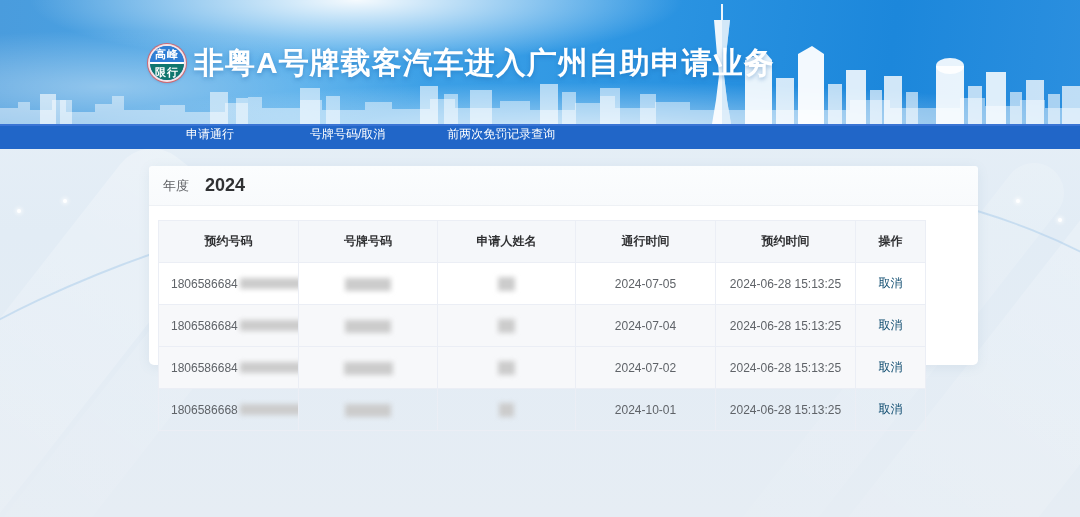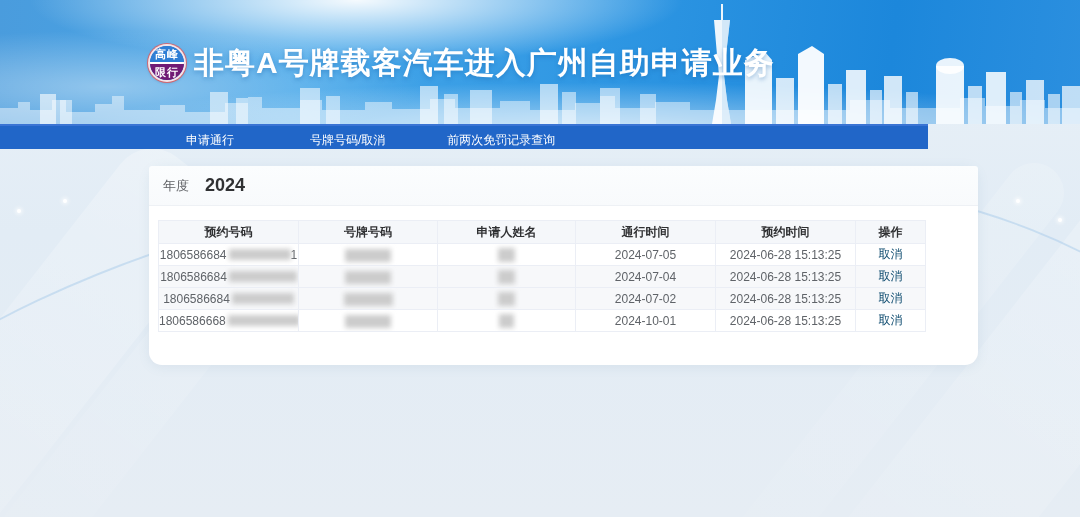--- a/index.html
+++ b/index.html
@@ -26,44 +26,44 @@
       radial-gradient(70% 55% at 55% 105%, rgba(255,255,255,.55) 0%, rgba(255,255,255,0) 70%),
       linear-gradient(97deg,#4a9cdd 0%,#47a7e9 28%,#2f97e3 55%,#1c87db 82%,#2b8fdf 100%); padding-left: 48px; }
   .skyline { position:absolute; left:0; bottom:0; width:1080px; height:124px; }
 
   .brand { position:absolute; left:148px; top:43px; height:40px; display:flex; align-items:center; }
   .badge { width:38px; height:38px; border-radius:50%; overflow:hidden; position:relative; flex:0 0 38px;
     border:2px solid rgba(255,235,235,.95); box-shadow:0 0 0 1px rgba(232,90,90,.8), 0 1px 3px rgba(0,60,120,.3); background:#2e7ed5; }
   .badge .half { position:absolute; left:0; width:100%; height:50%; display:flex; align-items:center; justify-content:center;
     color:#fff; font-size:11px; font-weight:bold; letter-spacing:1px; }
   .badge .top { top:0; background:#2e7ed5; border-bottom:1px solid #fff; }
-  .badge .bottom { bottom:0; background:#701a75; border-top:1px solid #fff; }
+  .badge .bottom { bottom:0; background:#0f766e; border-top:1px solid #fff; }
   .site-title { margin-left:8px; color:#fff; font-size:30px; font-weight:bold; letter-spacing:1px;
     text-shadow:0 2px 4px rgba(20,90,160,.35); white-space:nowrap; }
 
   
-  .navbar { position:absolute; left:0; top:124px; width:928px; height:25px; z-index:3;
-    background:#2166c8; border-top:2px solid #3a74d4; display:flex; align-items:flex-end; }
+  .navbar { position:absolute; left:0; top:124px; width:1080px; height:25px; z-index:3;
+    background:#2166c8; border-top:2px solid #3a74d4; display:flex; align-items:flex-start; }
   .nav-item { color:#fff; font-size:12px; cursor:pointer; white-space:nowrap; }
   .nav-item.n1 { margin-left:186px; }
   .nav-item.n2 { margin-left:76px; }
   .nav-item.n3 { margin-left:62px; }
 
   
   .card { position:absolute; left:149px; top:166px; width:829px; height:199px; z-index:2;
-    background:#ffffff; border-radius:13px; box-shadow:0 2px 12px rgba(90,125,160,.10); }
+    background:#ffffff; border-radius:5px; box-shadow:0 2px 12px rgba(90,125,160,.10); }
   .year-row { height:40px; display:flex; align-items:center; padding-left:14px;
     border-bottom:1px solid #eef1f5; background:linear-gradient(180deg,#fbfdfe,#f8fafc); border-radius:3px 3px 0 0; }
   .year-label { font-size:13px; color:#606266; }
   .year-value { font-size:18px; color:#303133; font-weight:bold; margin-left:16px; }
 
   
   .tbl-wrap { padding:14px 9px 0 9px; }
   table { border-collapse:collapse; table-layout:fixed; width:767px; font-size:12px; }
-  th, td { border:1px solid #ebeef5; text-align:center; padding:0; height:22px; overflow:hidden; white-space:nowrap; }
+  th, td { border:1px solid #ebeef5; text-align:center; padding:12px; height:22px; overflow:hidden; white-space:nowrap; }
   th { background:#f5f7fa; color:#303133; font-weight:bold; height:23px; }
   td { color:#5f6368; }
   tr.even td { background:#f7f8fa; }
   .link-cancel { color:#0c4a6e; cursor:pointer; text-decoration:none; }
 
   .blur-chip { display:inline-block; vertical-align:middle; background:#cccccc; filter:blur(2.5px); border-radius:1px; }
   .chip-res   { width:62px; height:11px; margin-left:2px; }
   .chip-plate { width:46px; height:13px; }
   .chip-name  { width:17px; height:14px; }
   .res-text { vertical-align:middle; }

